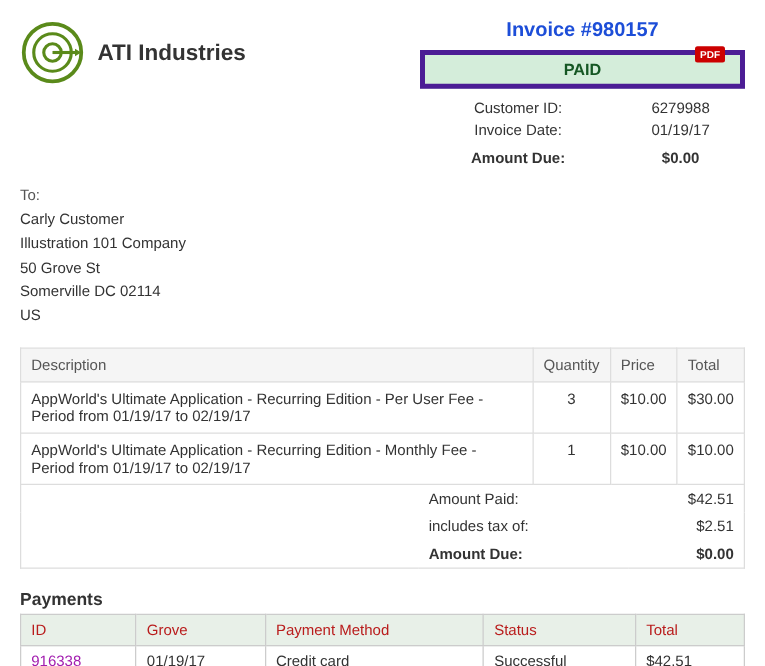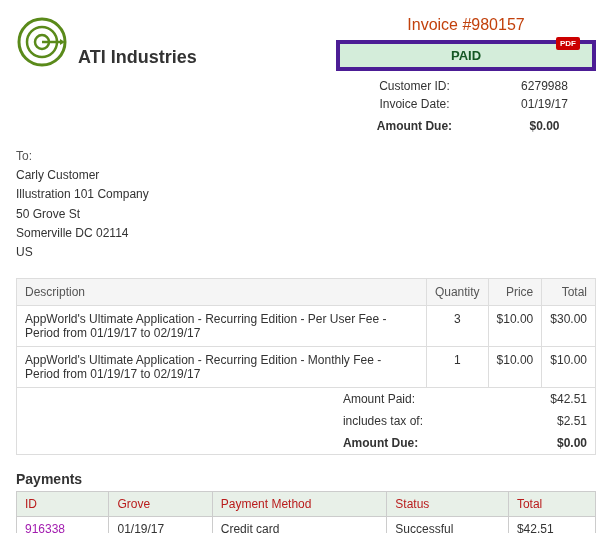--- a/index.html
+++ b/index.html
@@ -13,40 +13,40 @@
       padding: 16px;
     }
     .header-row {
       display: flex;
       justify-content: space-between;
       align-items: flex-start;
       margin-bottom: 12px;
     }
     .logo-area {
       display: flex;
-      align-items: flex-end;
+      align-items: center;
       gap: 10px;
     }
     .logo-svg {
       width: 52px;
       height: 52px;
     }
     .company-name {
       font-size: 18px;
       font-weight: bold;
       color: #333;
     }
     .invoice-right {
       text-align: center;
       min-width: 260px;
     }
     .invoice-title {
       font-size: 16px;
-      font-weight: normal;
-      color: #c2410c;
+      font-weight: bold;
+      color: #1d4ed8;
       margin-bottom: 6px;
     }
     .pdf-icon {
       position: absolute;
       right: 16px;
       top: 21px;
       font-size: 10px;
       color: #c00;
       text-align: center;
       cursor: pointer;
@@ -95,21 +95,20 @@
     .items-table th {
       background: #f5f5f5;
       border: 1px solid #ddd;
       padding: 6px 8px;
       font-size: 12px;
       font-weight: normal;
       color: #555;
       text-align: left;
     }
     .items-table th.right {
-      text-align: right;
     }
     .items-table td {
       border: 1px solid #ddd;
       padding: 6px 8px;
       font-size: 12px;
       vertical-align: top;
     }
     .items-table td.center {
       text-align: center;
     }

